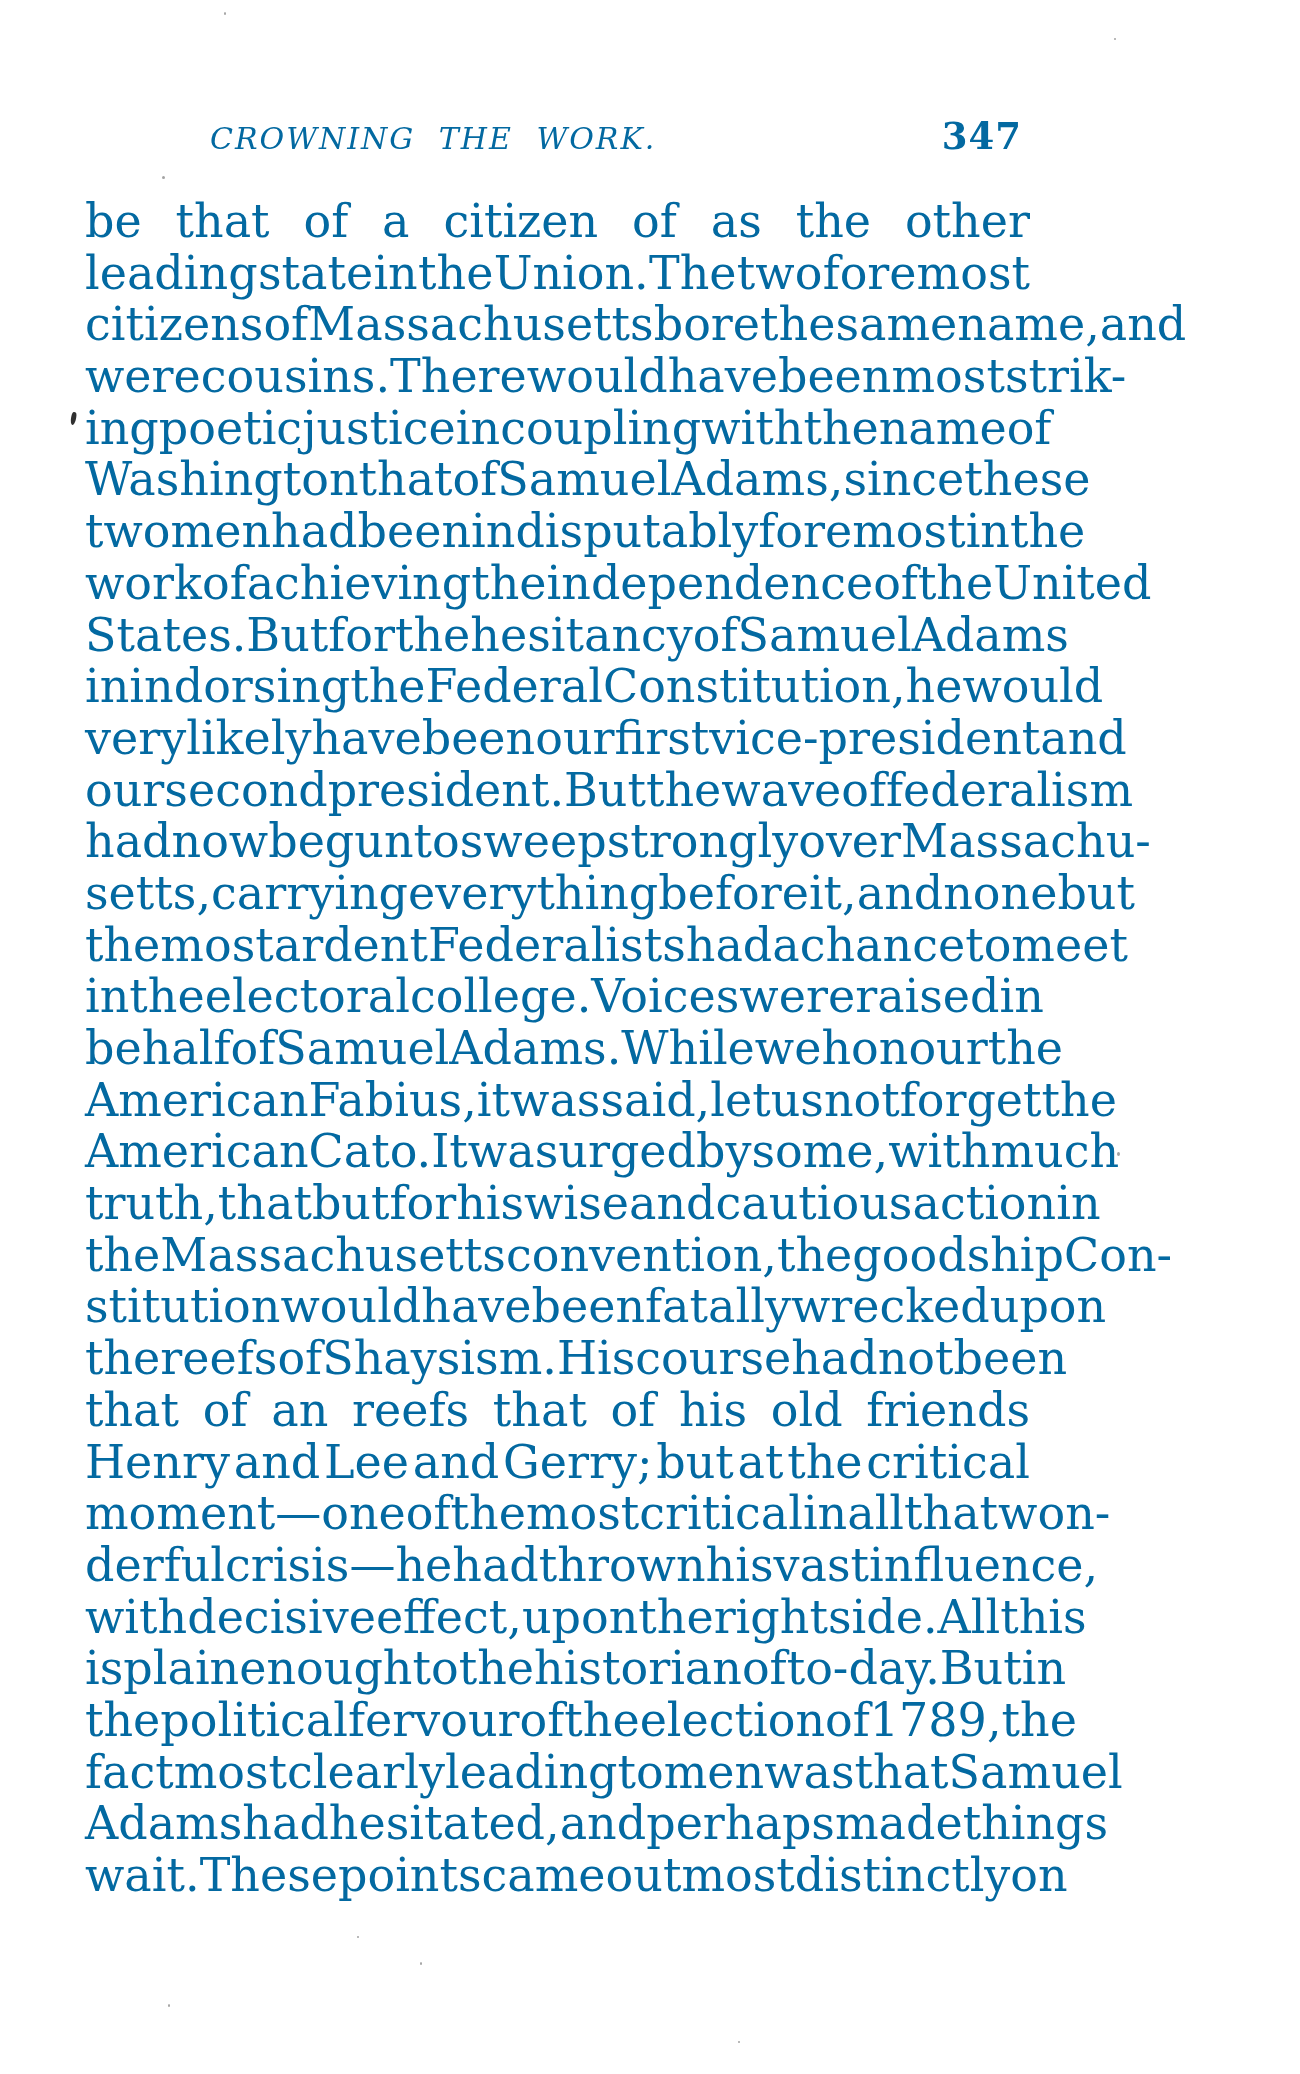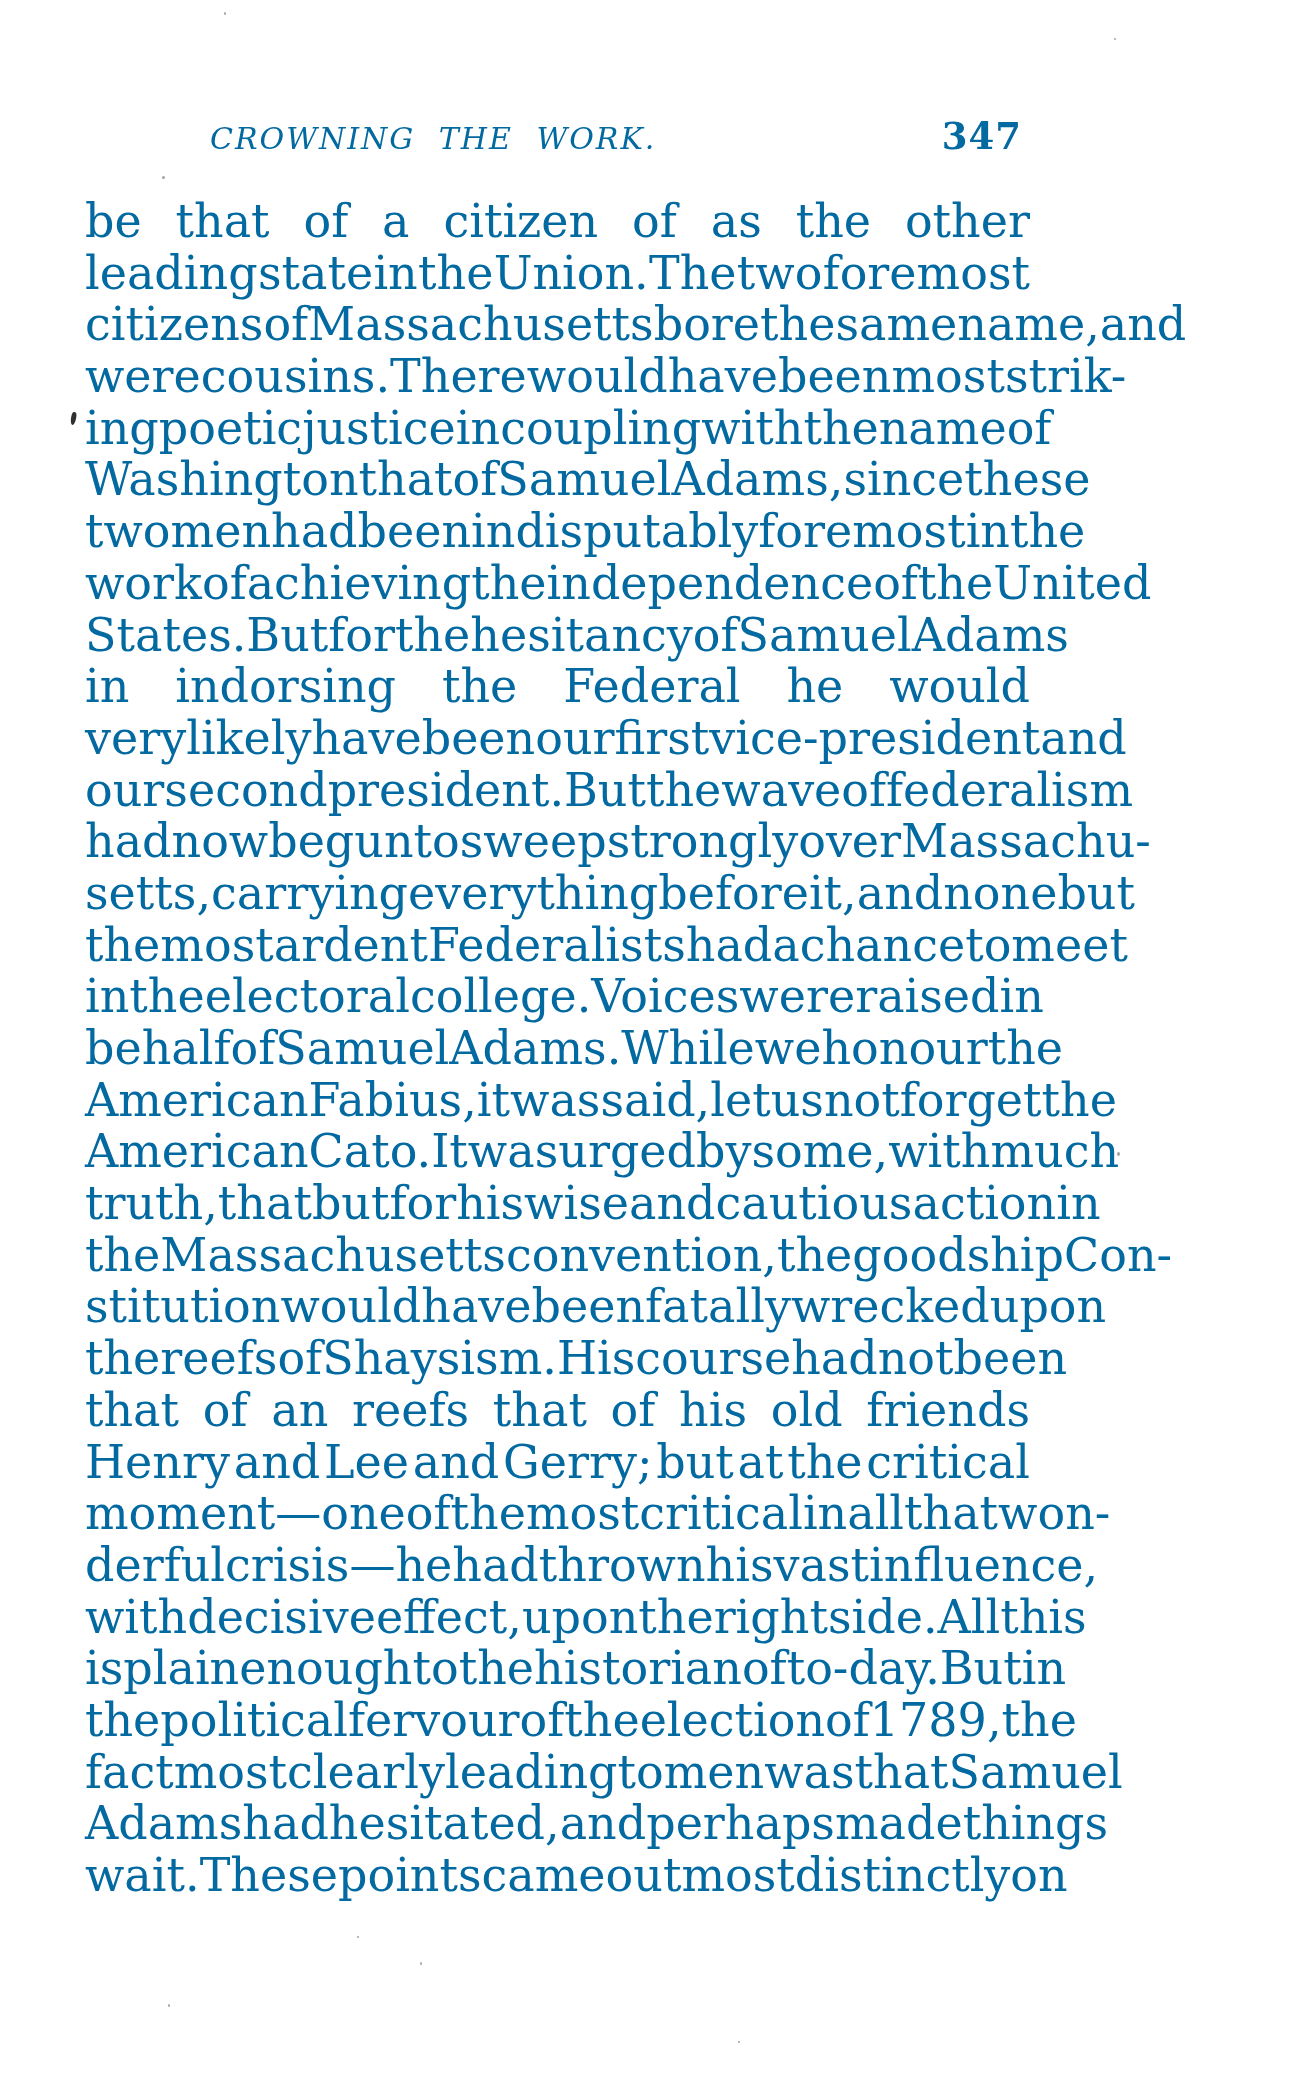--- a/index.html
+++ b/index.html
@@ -58,21 +58,21 @@
   <div class="text-block">
       <div class="line"><span>be</span><span>that</span><span>of</span><span>a</span><span>citizen</span><span>of</span><span>as</span><span>the</span><span>other</span></div>
       <div class="line"><span>leading</span><span>state</span><span>in</span><span>the</span><span>Union.</span><span>The</span><span>two</span><span>foremost</span></div>
       <div class="line"><span>citizens</span><span>of</span><span>Massachusetts</span><span>bore</span><span>the</span><span>same</span><span>name,</span><span>and</span></div>
       <div class="line"><span>were</span><span>cousins.</span><span>There</span><span>would</span><span>have</span><span>been</span><span>most</span><span>strik-</span></div>
       <div class="line"><span>ing</span><span>poetic</span><span>justice</span><span>in</span><span>coupling</span><span>with</span><span>the</span><span>name</span><span>of</span></div>
       <div class="line"><span>Washington</span><span>that</span><span>of</span><span>Samuel</span><span>Adams,</span><span>since</span><span>these</span></div>
       <div class="line"><span>two</span><span>men</span><span>had</span><span>been</span><span>indisputably</span><span>foremost</span><span>in</span><span>the</span></div>
       <div class="line"><span>work</span><span>of</span><span>achieving</span><span>the</span><span>independence</span><span>of</span><span>the</span><span>United</span></div>
       <div class="line"><span>States.</span><span>But</span><span>for</span><span>the</span><span>hesitancy</span><span>of</span><span>Samuel</span><span>Adams</span></div>
-      <div class="line"><span>in</span><span>indorsing</span><span>the</span><span>Federal</span><span>he</span><span>would</span></div>
+      <div class="line"><span>in</span><span>indorsing</span><span>the</span><span>Federal</span><span>Constitution,</span><span>he</span><span>would</span></div>
       <div class="line"><span>very</span><span>likely</span><span>have</span><span>been</span><span>our</span><span>first</span><span>vice-president</span><span>and</span></div>
       <div class="line"><span>our</span><span>second</span><span>president.</span><span>But</span><span>the</span><span>wave</span><span>of</span><span>federalism</span></div>
       <div class="line"><span>had</span><span>now</span><span>begun</span><span>to</span><span>sweep</span><span>strongly</span><span>over</span><span>Massachu-</span></div>
       <div class="line"><span>setts,</span><span>carrying</span><span>everything</span><span>before</span><span>it,</span><span>and</span><span>none</span><span>but</span></div>
       <div class="line"><span>the</span><span>most</span><span>ardent</span><span>Federalists</span><span>had</span><span>a</span><span>chance</span><span>to</span><span>meet</span></div>
       <div class="line"><span>in</span><span>the</span><span>electoral</span><span>college.</span><span>Voices</span><span>were</span><span>raised</span><span>in</span></div>
       <div class="line"><span>behalf</span><span>of</span><span>Samuel</span><span>Adams.</span><span>While</span><span>we</span><span>honour</span><span>the</span></div>
       <div class="line"><span>American</span><span>Fabius,</span><span>it</span><span>was</span><span>said,</span><span>let</span><span>us</span><span>not</span><span>forget</span><span>the</span></div>
       <div class="line"><span>American</span><span>Cato.</span><span>It</span><span>was</span><span>urged</span><span>by</span><span>some,</span><span>with</span><span>much</span></div>
       <div class="line"><span>truth,</span><span>that</span><span>but</span><span>for</span><span>his</span><span>wise</span><span>and</span><span>cautious</span><span>action</span><span>in</span></div>

